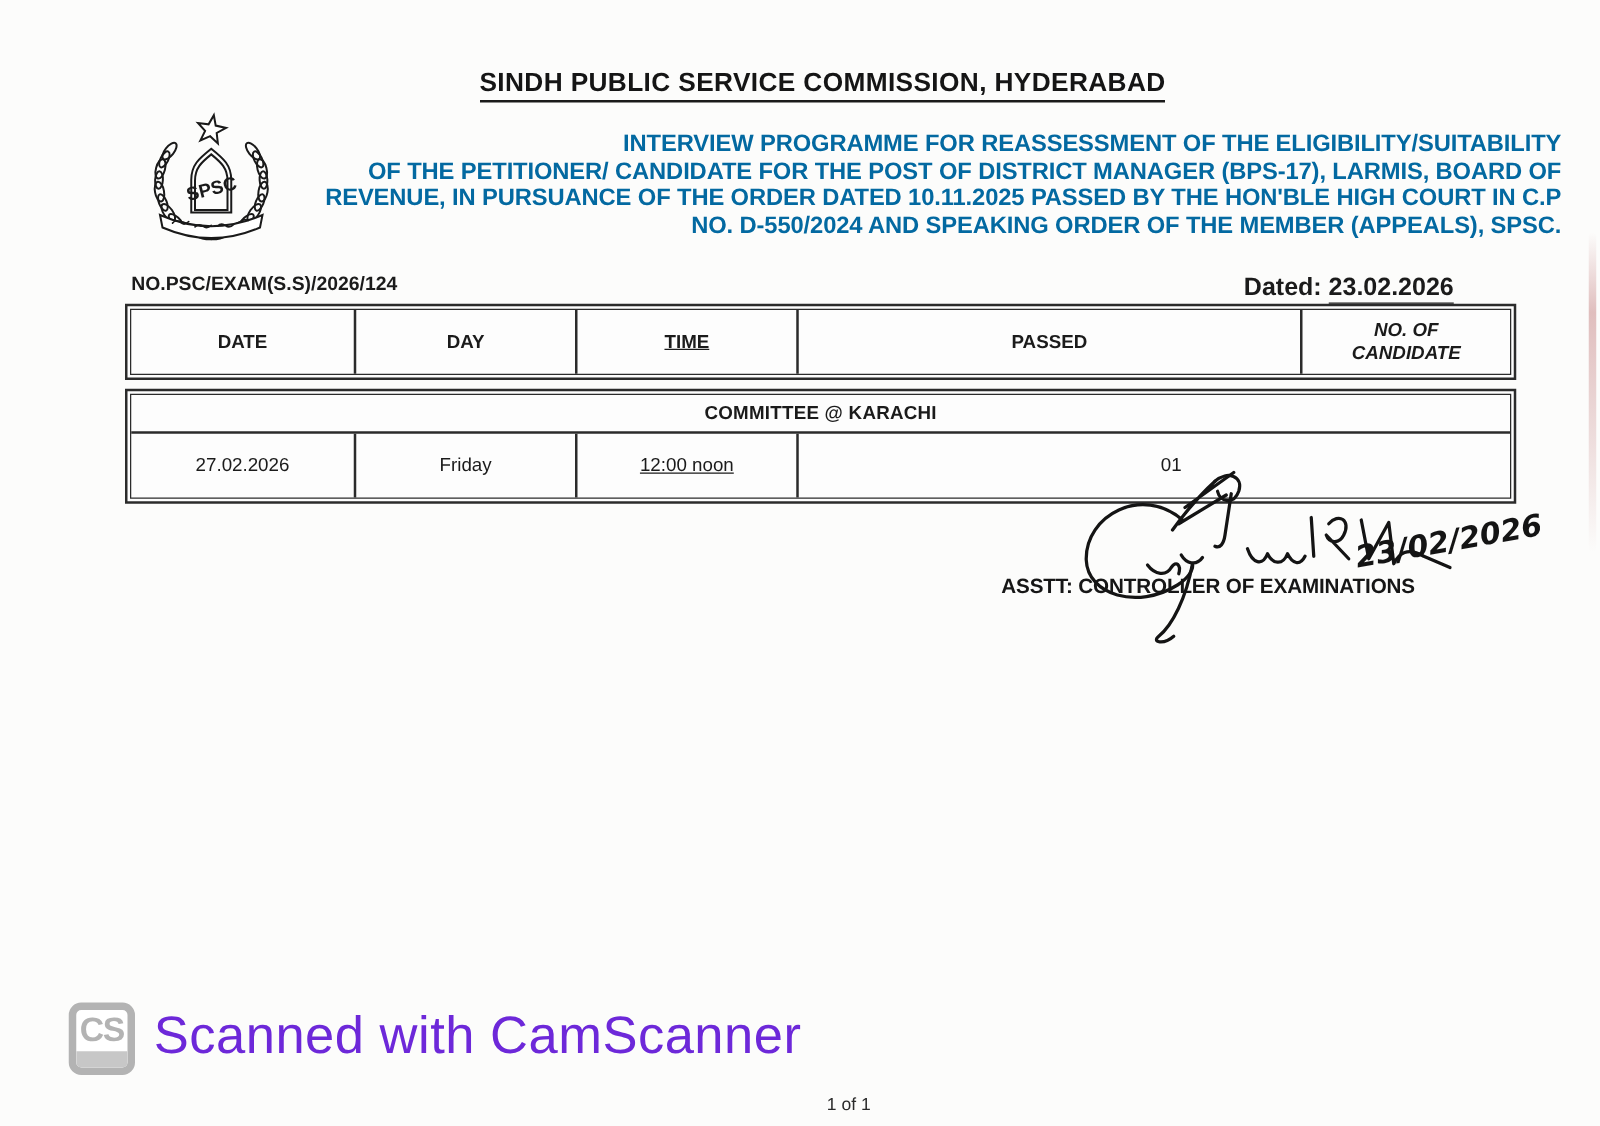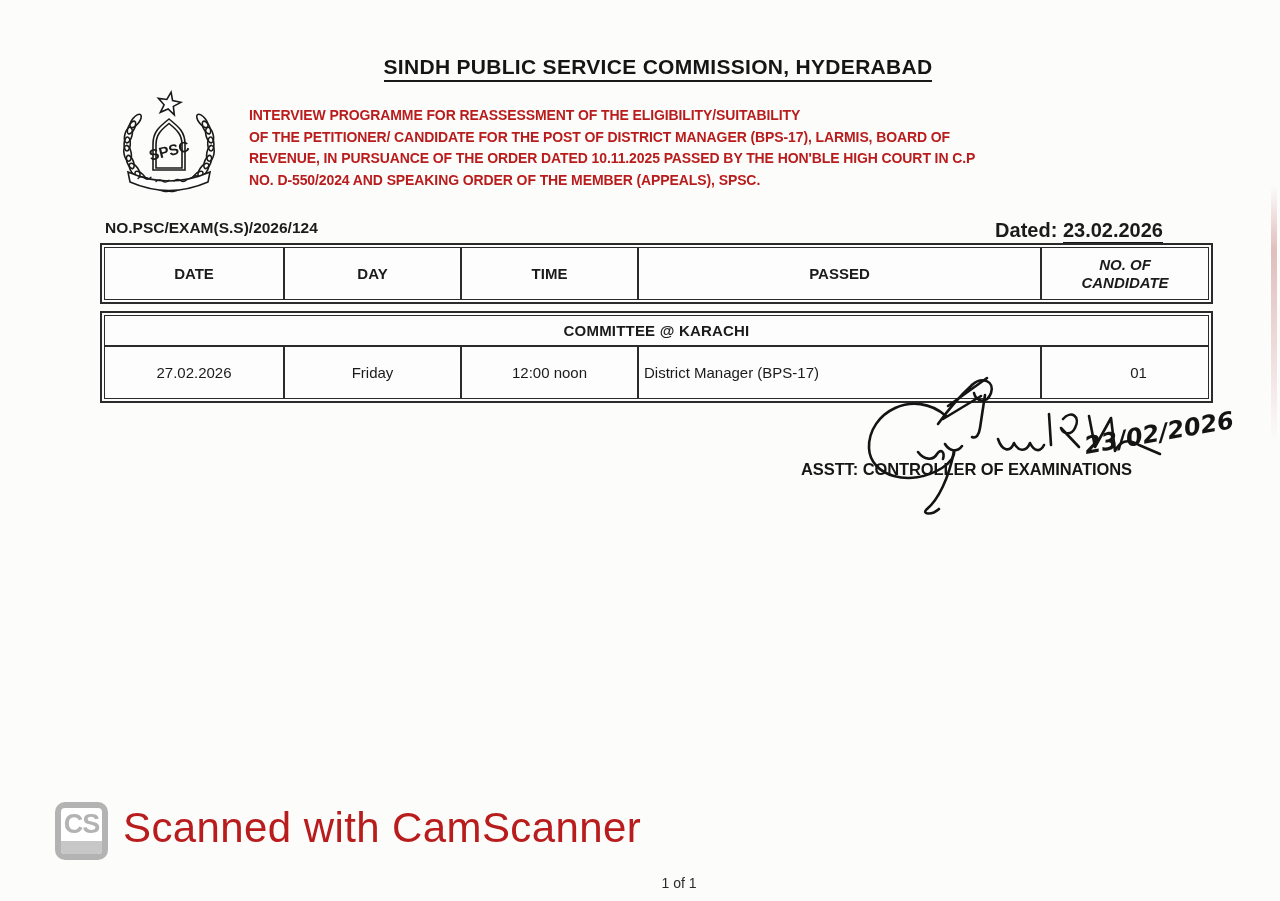--- a/index.html
+++ b/index.html
@@ -12,23 +12,23 @@
   .abs{position:absolute;}
 
   
   .doc-title{
     top:55px;left:18px;width:1280px;text-align:center;
     font-size:21px;font-weight:bold;letter-spacing:.3px;color:#151515;
   }
   .doc-title .u{border-bottom:2.5px solid #1a1a1a;padding-bottom:2px;text-align:right;}
 
   .subtitle{
-    top:105px;left:249px;width:1000px;text-align:left;
-    font-size:14px;font-weight:bold;line-height:21.5px;
-    letter-spacing:-.1px;color:#b91c1c;white-space:nowrap;
+    top:105px;left:249px;width:1000px;text-align:right;
+    font-size:19px;font-weight:bold;line-height:21.5px;
+    letter-spacing:-.1px;color:#0369a1;white-space:nowrap;
   }
 
   .ref-line{top:219px;left:105px;font-size:15.5px;font-weight:bold;}
   .dated-line{top:219px;right:117px;font-size:20px;font-weight:bold;}
   .dated-line .u{border-bottom:2px solid #1a1a1a;padding-bottom:1px;}
 
   
   .tbl{
     left:100px;width:1113px;box-sizing:border-box;
     border:2.5px solid #2b2b2b;padding:2px;background:#fdfdfd;
@@ -38,21 +38,21 @@
     display:flex;flex-direction:column;
   }
   .hdr-tbl{top:243px;height:61px;}
   .body-tbl{top:311px;height:92px;}
   .trow{display:flex;flex:1;}
   .cell{
     box-sizing:border-box;display:flex;align-items:center;justify-content:center;
     text-align:center;font-size:15px;border-right:2px solid #2b2b2b;
   }
   .cell:last-child{border-right:none;flex:1;padding-left:27px;}
-  .c1{width:180px;} .c2{width:177px;} .c3{width:177px;} .c4{width:403px;}
+  .c1{width:180px;} .c2{width:177px;} .c3{width:177px;text-decoration:underline;} .c4{width:403px;}
   .hdr-tbl .cell{font-weight:bold;line-height:18px;}
   .hdr-tbl .cell.c5pad{padding:0 28px;font-style:italic;}
   .committee-row{
     height:29px;min-height:29px;border-bottom:2px solid #2b2b2b;
     display:flex;align-items:center;justify-content:center;
     font-weight:bold;font-size:15px;letter-spacing:.2px;
   }
   .body-tbl .c4{justify-content:flex-start;padding-left:5px;text-align:left;}
 
   
@@ -68,21 +68,21 @@
     border:6px solid #b3b3b3;border-radius:10px;background:#ffffff;
     overflow:hidden;display:flex;align-items:flex-start;justify-content:center;
   }
   .cs-icon .cs-letters{
     font-size:27px;font-weight:bold;color:#b3b3b3;margin-top:1px;letter-spacing:-1px;
   }
   .cs-icon .cs-strip{
     position:absolute;bottom:0;left:0;right:0;height:13px;background:#c7c7c7;
   }
   .wm-text{
-    top:804px;left:123px;font-size:42px;color:#b91c1c;letter-spacing:.4px;
+    top:804px;left:123px;font-size:42px;color:#6d28d9;letter-spacing:.4px;
     font-weight:400;
   }
   .page-indicator{
     top:875px;left:0;width:1358px;text-align:center;font-size:14px;color:#2a2a2a;
   }
 
   
   .scan-edge{
     top:186px;left:1271px;width:6px;height:256px;border-radius:3px;
     background:linear-gradient(180deg,rgba(190,115,115,0) 0%,rgba(190,115,115,.45) 25%,rgba(205,150,150,.3) 65%,rgba(190,115,115,0) 100%);
@@ -167,21 +167,20 @@
   </div>
 </div>
 
 <div class="abs tbl body-tbl">
   <div class="tbl-inner">
     <div class="committee-row">COMMITTEE @ KARACHI</div>
     <div class="trow">
       <div class="cell c1">27.02.2026</div>
       <div class="cell c2">Friday</div>
       <div class="cell c3">12:00 noon</div>
-      <div class="cell c4">District Manager (BPS-17)</div>
       <div class="cell">01</div>
     </div>
   </div>
 </div>
 
 <div class="abs signatory">ASSTT: CONTROLLER OF EXAMINATIONS</div>
 
 <svg class="abs sig-svg" width="385" height="155" viewBox="0 0 385 155">
   <g fill="none" stroke="#141414" stroke-width="2.6" stroke-linecap="round" stroke-linejoin="round">
 

